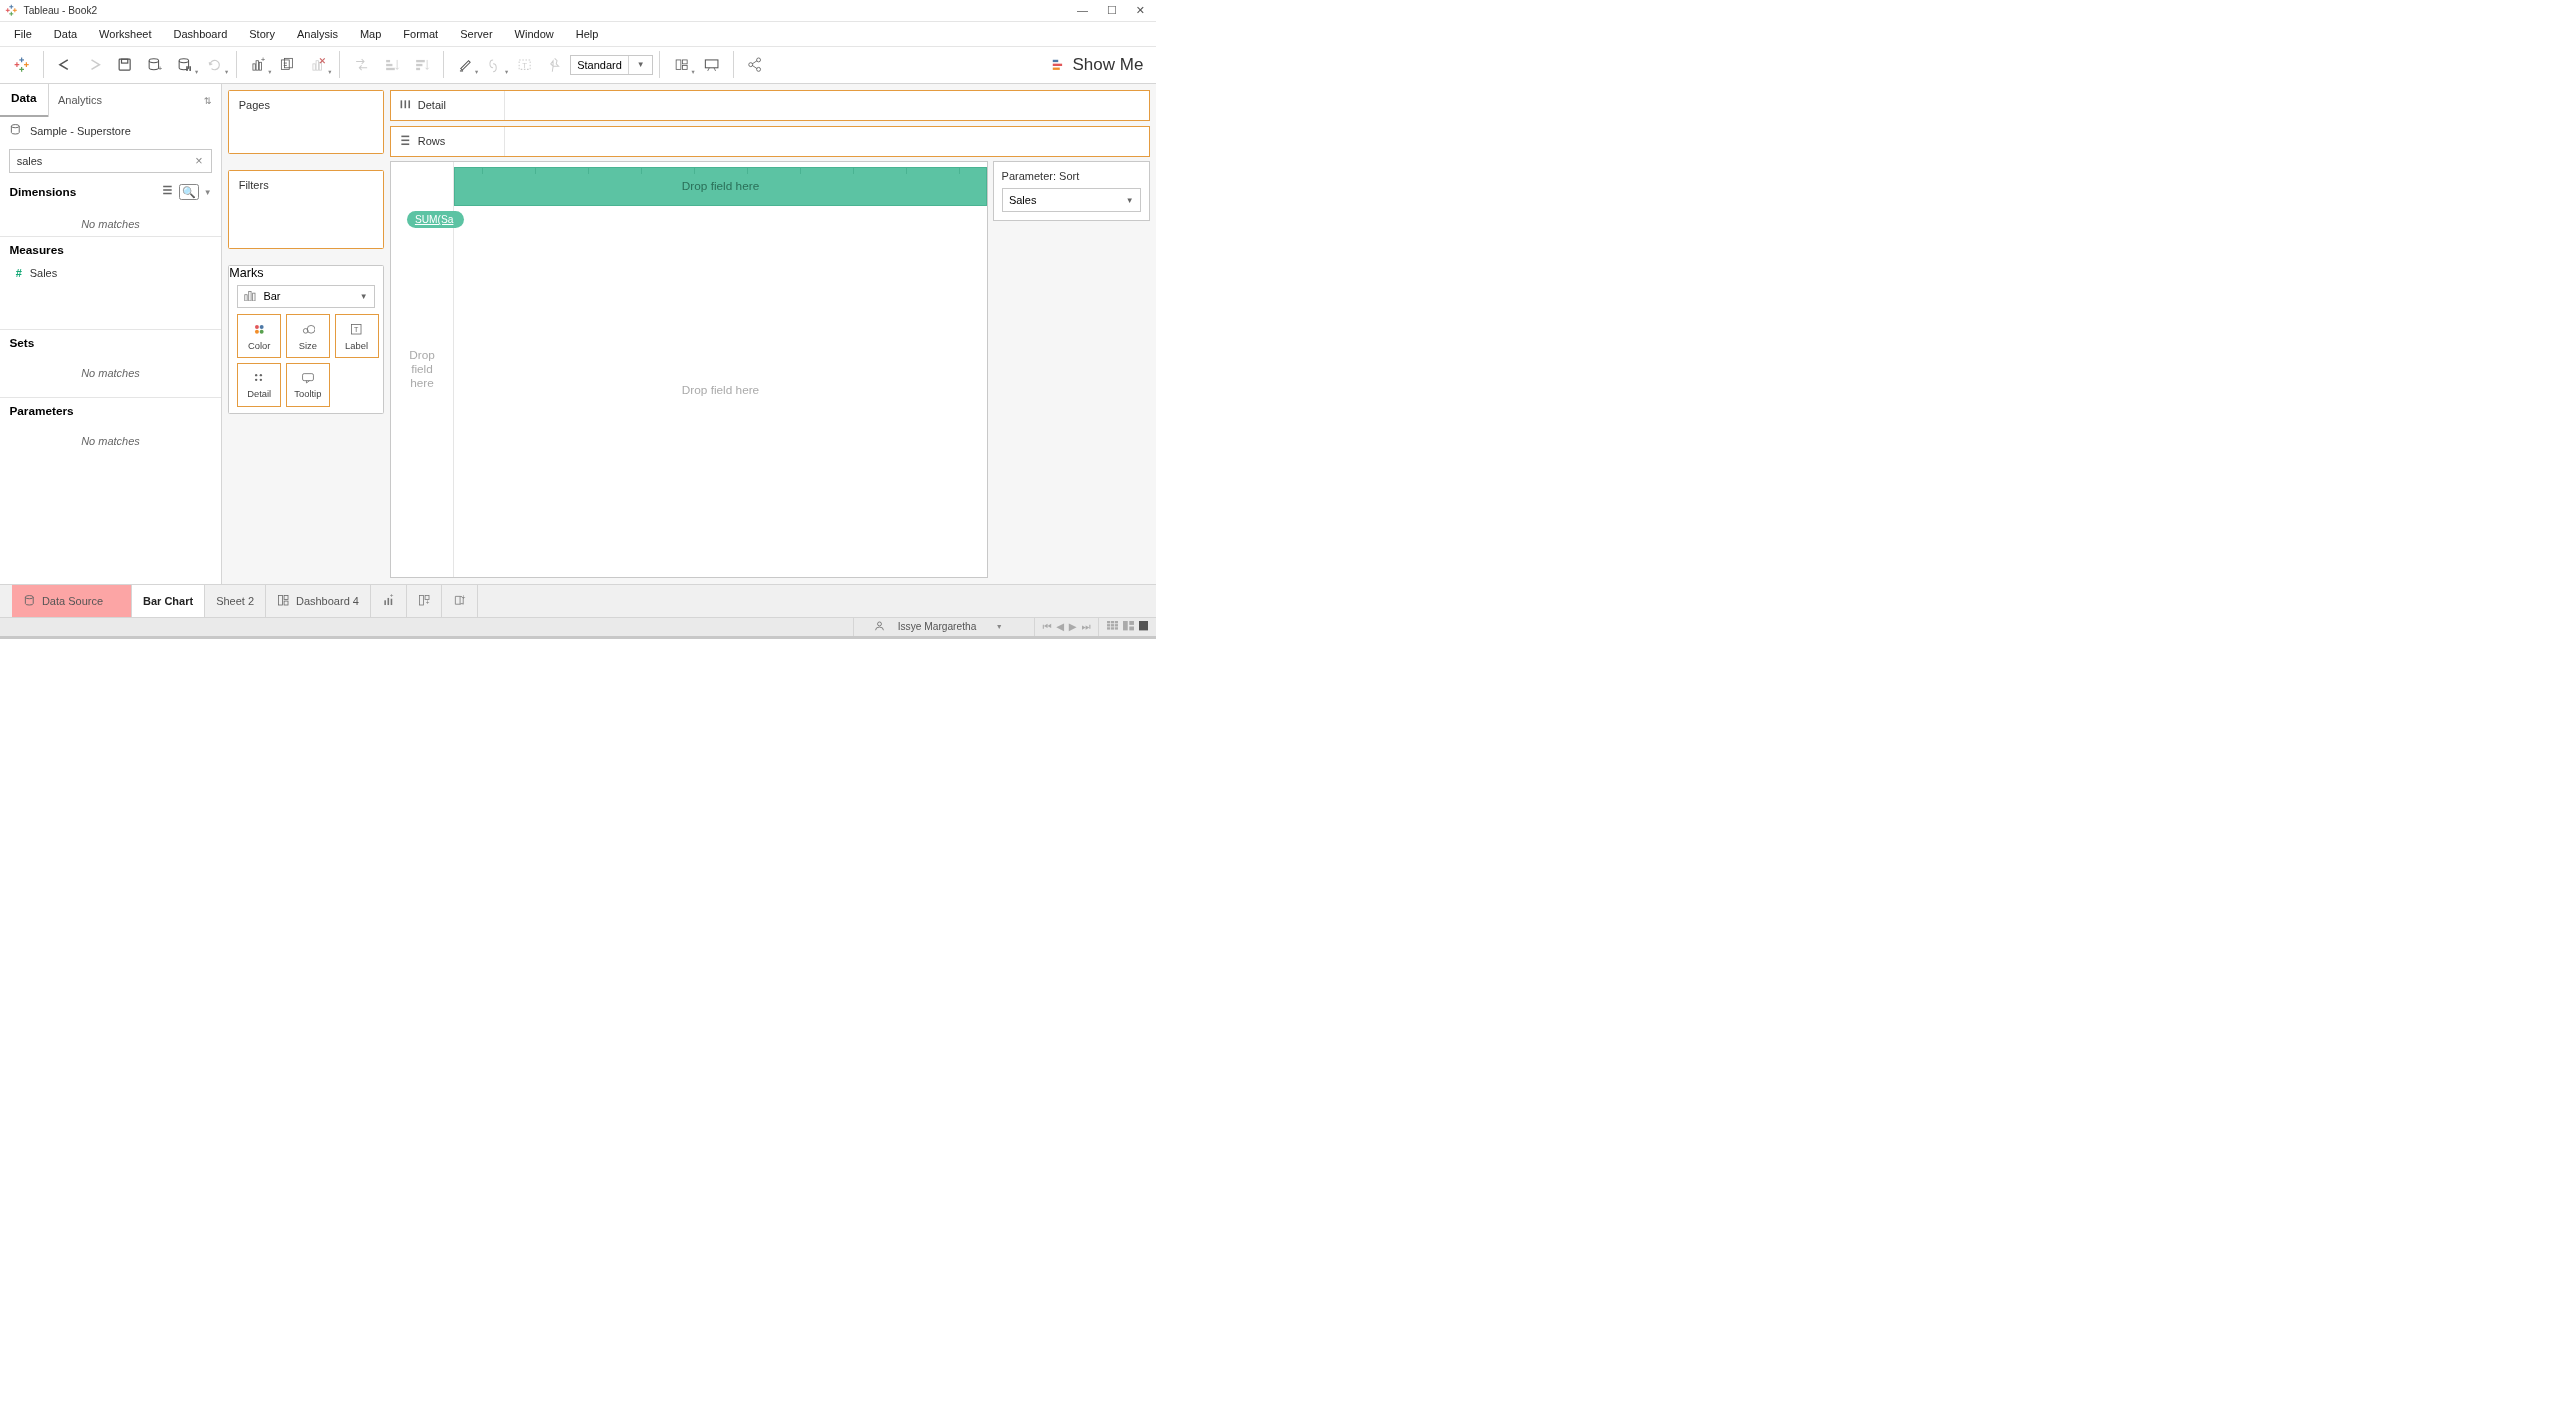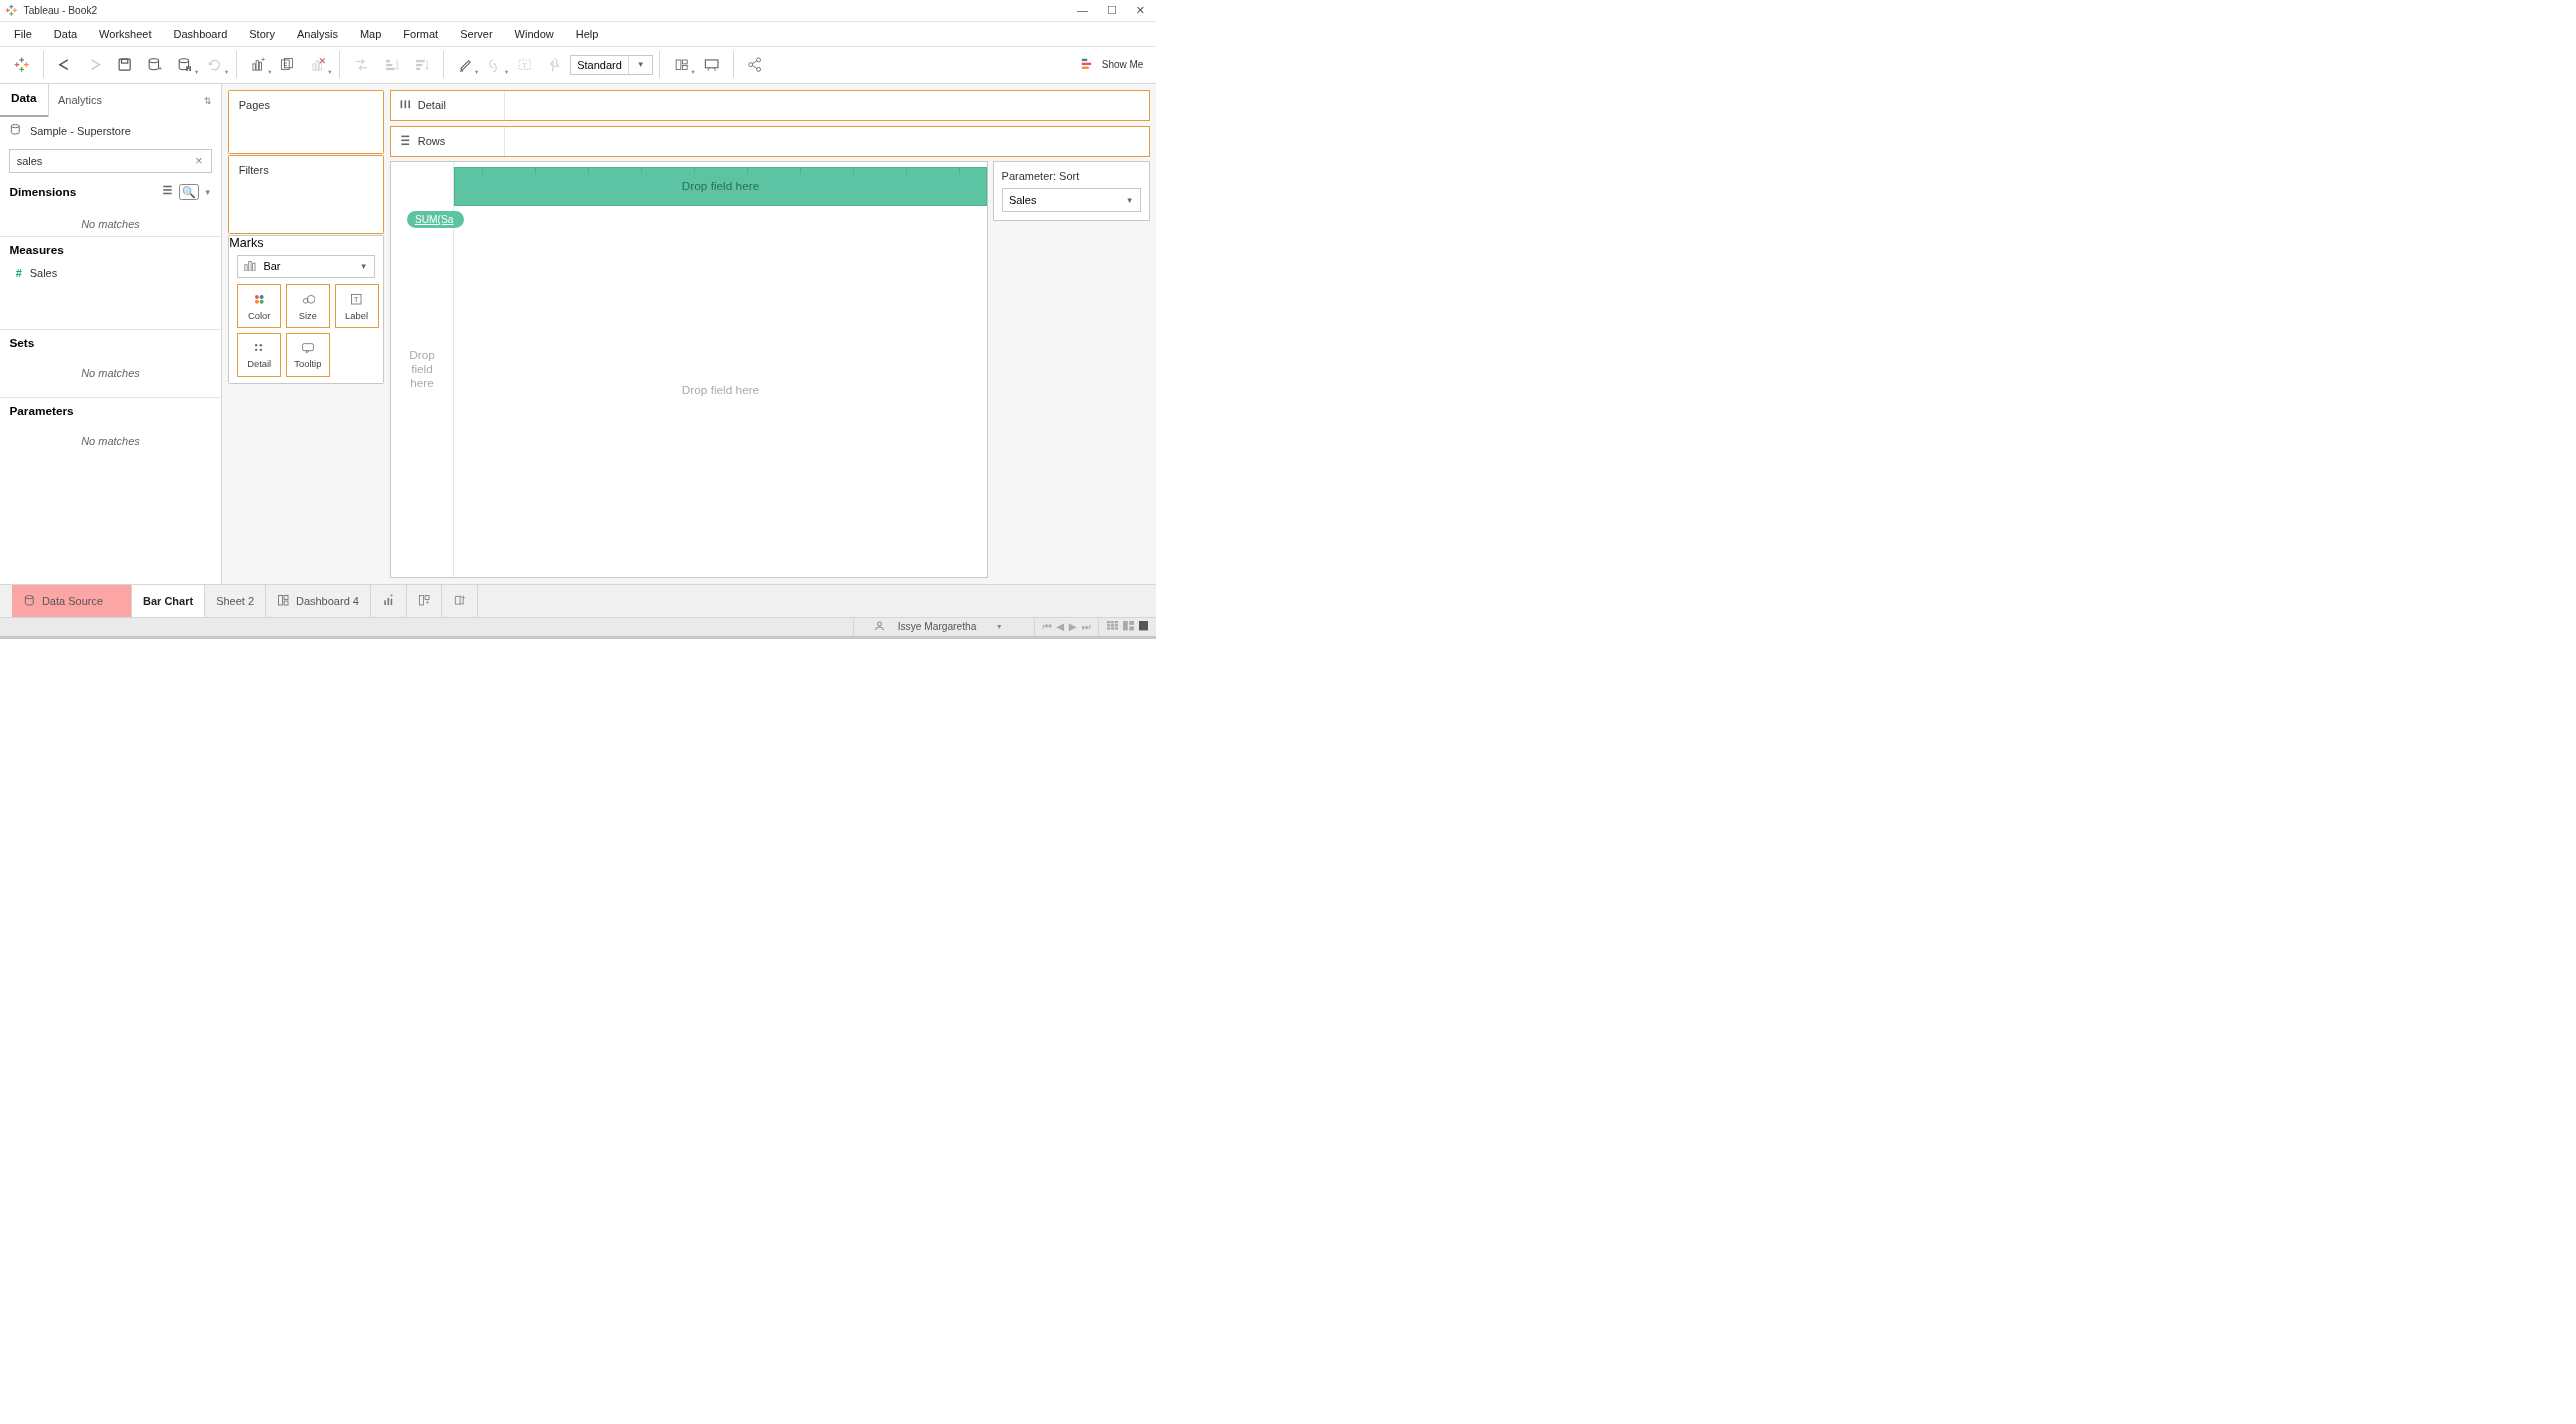--- a/index.html
+++ b/index.html
@@ -16,21 +16,21 @@
 .menubar .mitem { padding: 3.1px 11px; font-size: 11px; color: #222; cursor: default; }
 
 .toolbar { height: 38px; background: #fff; border-top: 0.8px solid #e5e5e5; border-bottom: 0.8px solid #d5d5d5; display: flex; align-items: center; padding: 0 6.3px; }
 .toolbar .sep { width: 0.8px; height: 27px; background: #d5d5d5; margin: 0 6.3px; }
 .tbtn { width: 30px; height: 30px; display: flex; align-items: center; justify-content: center; color: #555; cursor: default; position: relative; }
 .tbtn.disabled { color: #ccc; }
 .tbtn svg { width: 17.3px; height: 17.3px; }
 .tbtn .caret { position: absolute; right: 1.6px; bottom: 4.7px; font-size: 6.3px; color: #888; }
 .fit-select { display: flex; align-items: center; border: 0.8px solid #c8c8c8; height: 20px; padding: 0 6.3px; font-size: 11px; background: #fff; min-width: 83px; }
 .fit-select .sel-caret { margin-left: auto; width: 17.3px; display: flex; align-items: center; justify-content: center; border-left: 0.8px solid #d5d5d5; height: 100%; font-size: 7.9px; color: #666; padding-left: 6.3px; }
-.showme { margin-left: auto; display: flex; align-items: center; gap: 6.3px; padding: 0 6.3px; font-size: 10px; color: #333; }
+.showme { margin-left: auto; display: flex; align-items: center; gap: 6.3px; padding: 0 6.3px; font-size: 17px; color: #333; }
 .showme-icon { width: 14px; height: 14px; }
 
 .workspace { flex: 1; display: flex; background: #f6f6f6; overflow: hidden; }
 
 .left { width: 222px; background: #fff; border-right: 0.8px solid #d5d5d5; display: flex; flex-direction: column; }
 .left-tabs { height: 33px; display: flex; }
 .left-tabs .ltab { flex: 0 0 auto; padding: 7.9px 11px; font-size: 11.8px; font-weight: 600; border-bottom: 2.4px solid transparent; }
 .left-tabs .ltab.active { border-bottom-color: #aaa; }
 .left-tabs .analytics-tab { flex: 1; border-left: 0.8px solid #d5d5d5; display: flex; align-items: center; padding: 0 9.4px; font-size: 11px; color: #555; }
 .left-tabs .analytics-tab .sort-icon { margin-left: auto; font-size: 9.4px; color: #888; }
@@ -47,21 +47,21 @@
 .dim-head .head-icons { margin-left: auto; display: flex; gap: 6.3px; color: #666; }
 .dim-head .head-icons span { font-size: 11px; }
 .dim-head .search-active { border: 0.8px solid #888; border-radius: 2.4px; padding: 0.8px 2.4px; }
 .dim-head .caret2 { font-size: 7.9px; color: #888; padding-left: 4.7px; }
 
 .nomatches { text-align: center; font-style: italic; color: #666; font-size: 11px; padding: 11px 0 6.3px; }
 .section-head { padding: 6.3px 9.4px; font-size: 11.8px; font-weight: 600; border-top: 0.8px solid #e5e5e5; }
 .field-item { display: flex; align-items: center; gap: 7.9px; padding: 3.1px 9.4px 3.1px 15.7px; font-size: 11px; color: #333; }
 .field-item .measure-icon { color: #17a877; font-weight: 700; }
 
-.cards-col { width: 168px; padding: 6.3px; display: flex; flex-direction: column; gap: 1px; }
+.cards-col { width: 168px; padding: 6.3px; display: flex; flex-direction: column; gap: 16px; }
 .card { border: 0.8px solid #e49b3f; background: #fff; border-radius: 1.6px; }
 .card-gray { border: 0.8px solid #c8c8c8; background: #fff; border-radius: 1.6px; }
 .card .card-label { padding: 7.9px 9.4px; font-size: 11px; color: #333; }
 .card.pages { height: 64px; }
 .card.filters { height: 79px; }
 
 .marks-card { display: flex; flex-direction: column; padding-bottom: 6.3px; }
 .marks-select { margin: 4.7px 7.9px 6.3px; border: 0.8px solid #c8c8c8; height: 23.6px; display: flex; align-items: center; padding: 0 6.3px; font-size: 11px; background: #fff; }
 .marks-select .bar-icon { margin-right: 6.3px; color: #777; }
 .marks-select .sel-caret2 { margin-left: auto; width: 17.3px; text-align: right; font-size: 7.9px; color: #666; }

